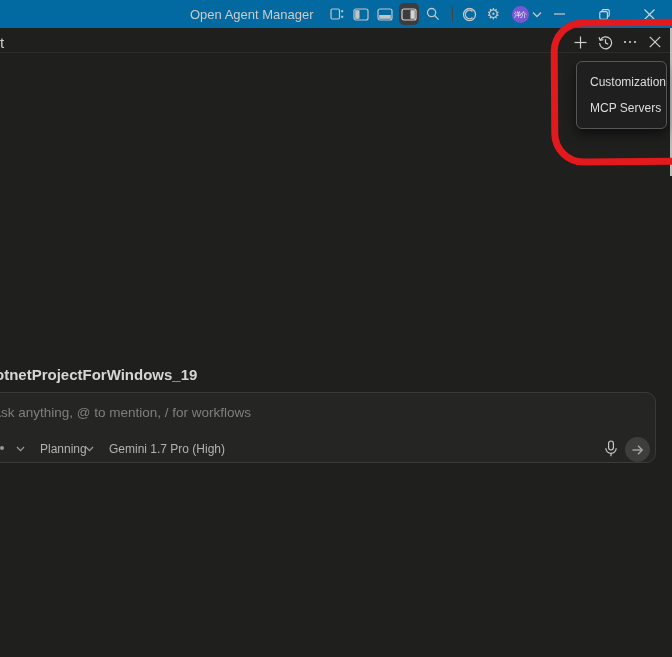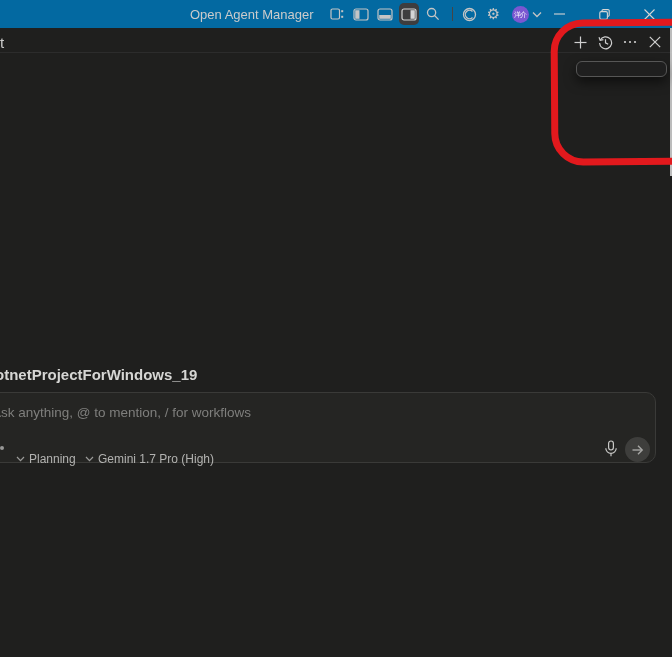--- a/index.html
+++ b/index.html
@@ -47,21 +47,21 @@
   .session-title{position:absolute;left:-5px;top:366px;font-size:15px;font-weight:700;color:#d6d6d4;white-space:nowrap;z-index:2;}
   .input-box{position:absolute;left:-30px;top:392px;width:686px;height:71px;box-sizing:border-box;
              background:#252523;border:1px solid #3a3a38;border-radius:10px;z-index:1;}
   .chat-input{position:absolute;left:0;top:6px;width:100%;box-sizing:border-box;
               padding:6px 10px 6px 21px;background:transparent;border:none;outline:none;
               font-family:"Liberation Sans","DejaVu Sans",sans-serif;
               font-size:13.5px;color:#cccccc;}
   .chat-input::placeholder{color:#7f7f7d;opacity:1;}
   .ctl-row{position:absolute;left:0;top:436px;right:0;height:26px;z-index:2;}
   .frag-dot{position:absolute;left:0px;top:10px;width:4px;height:4px;border-radius:2px;background:#989896;}
-  .selector{position:absolute;display:flex;align-items:center;gap:4px;height:26px;color:#b2b2b0;font-size:12px;white-space:nowrap;margin-top:10px;}
+  .selector{position:absolute;display:flex;align-items:center;gap:15px;height:26px;color:#b2b2b0;font-size:12px;white-space:nowrap;}
   .sel-mode{left:16px;}
   .sel-model{left:85px;}
   .mic-btn{position:absolute;left:600px;top:1px;width:22px;height:24px;display:flex;align-items:center;justify-content:center;color:#c8c8c6;}
   .send-btn{position:absolute;left:625px;top:1px;width:25px;height:25px;border-radius:50%;background:#3e3e3c;
             display:flex;align-items:center;justify-content:center;color:#a6a6a4;}
 
   svg{display:block;}
 </style>
 </head>
 <body>
@@ -204,20 +204,22 @@
       <span>
         <svg width="12" height="12" viewBox="0 0 12 12" stroke="#cfcfcf" stroke-width="1.2">
           <line x1="0.8" y1="0.8" x2="11.2" y2="11.2"></line>
             <line x1="11.2" y1="0.8" x2="0.8" y2="11.2"></line>
         </svg>
       </span>
     </span>
   </div>
 
   <div class="menu">
+    <div class="menu-item">Customization</div>
+    <div class="menu-item">MCP Servers</div>
   </div>
 
   <div class="annotation" style="border-color: rgb(226, 25, 29);"></div>
   <div class="edge-line"></div>
 
   <div class="session-title">otnetProjectForWindows_19</div>
 
   <div class="input-box">
     <input class="chat-input" type="text" placeholder="Ask anything, @ to mention, / for workflows" style="">
   </div>

